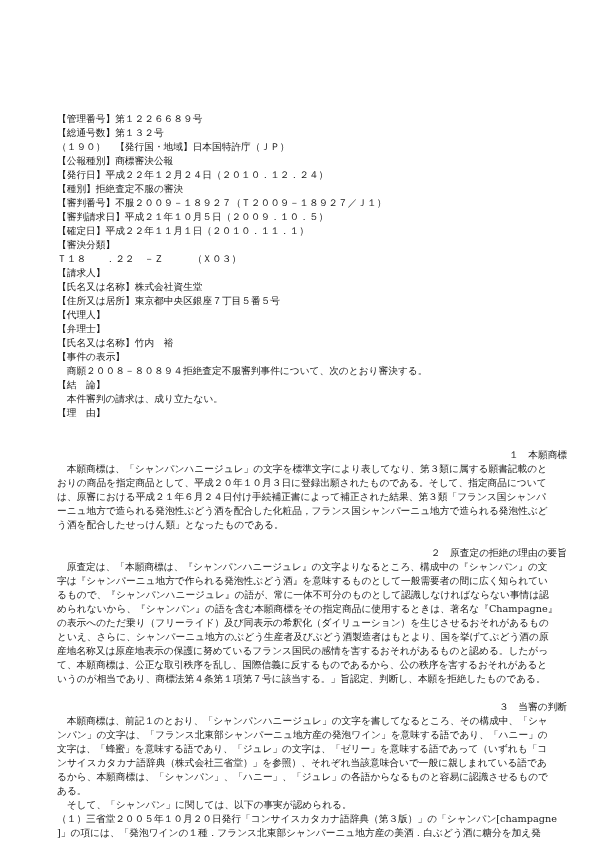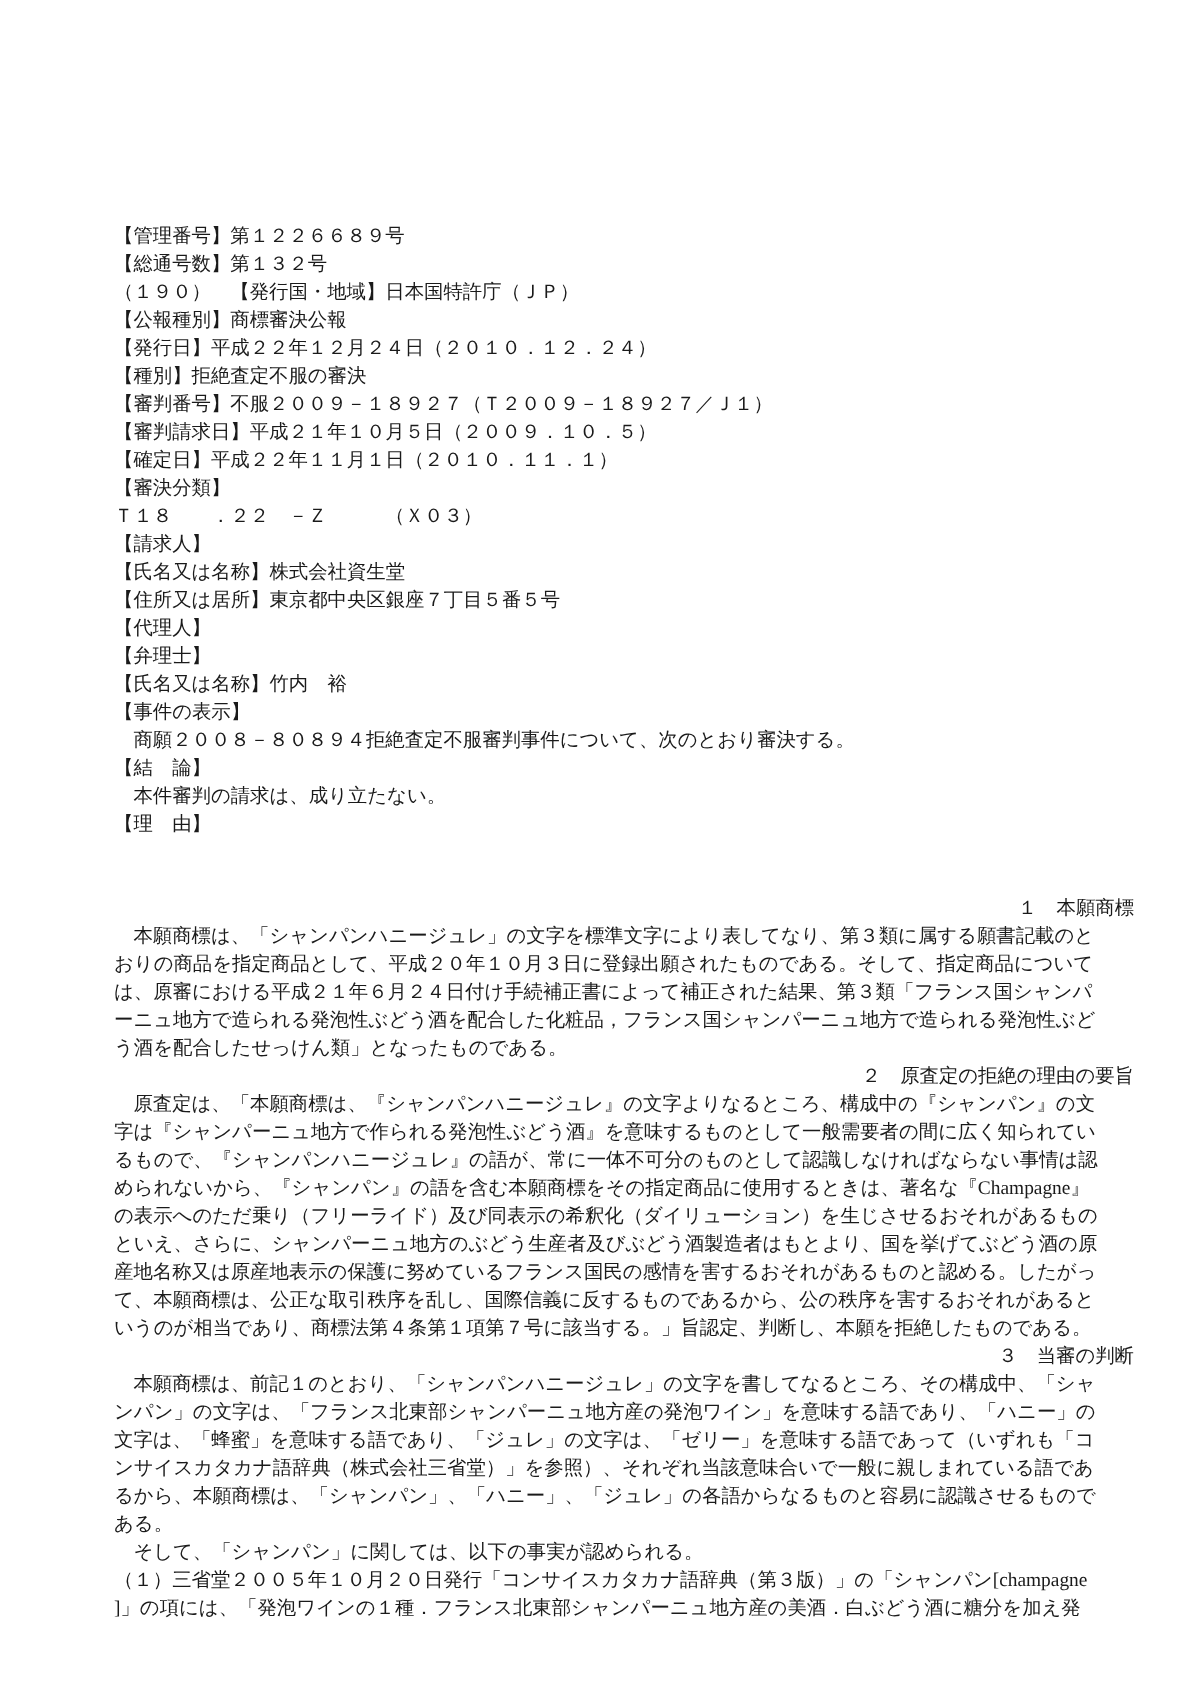--- a/index.html
+++ b/index.html
@@ -23,22 +23,21 @@
     width: 510px;
     font-size: 9.7px;
     line-height: 14px;
     white-space: pre;
     letter-spacing: 0;
   }
   .line {
     height: 14px;
   }
   .section + .section {
-    margin-top: 0; 
-    font-family: Liberation Serif, serif;
+    margin-top: 14px; 
   }
   .section-heading {
     height: 14px;
     text-align: right;
   }
 </style>
 </head>
 <body>
 
 <div class="page">

